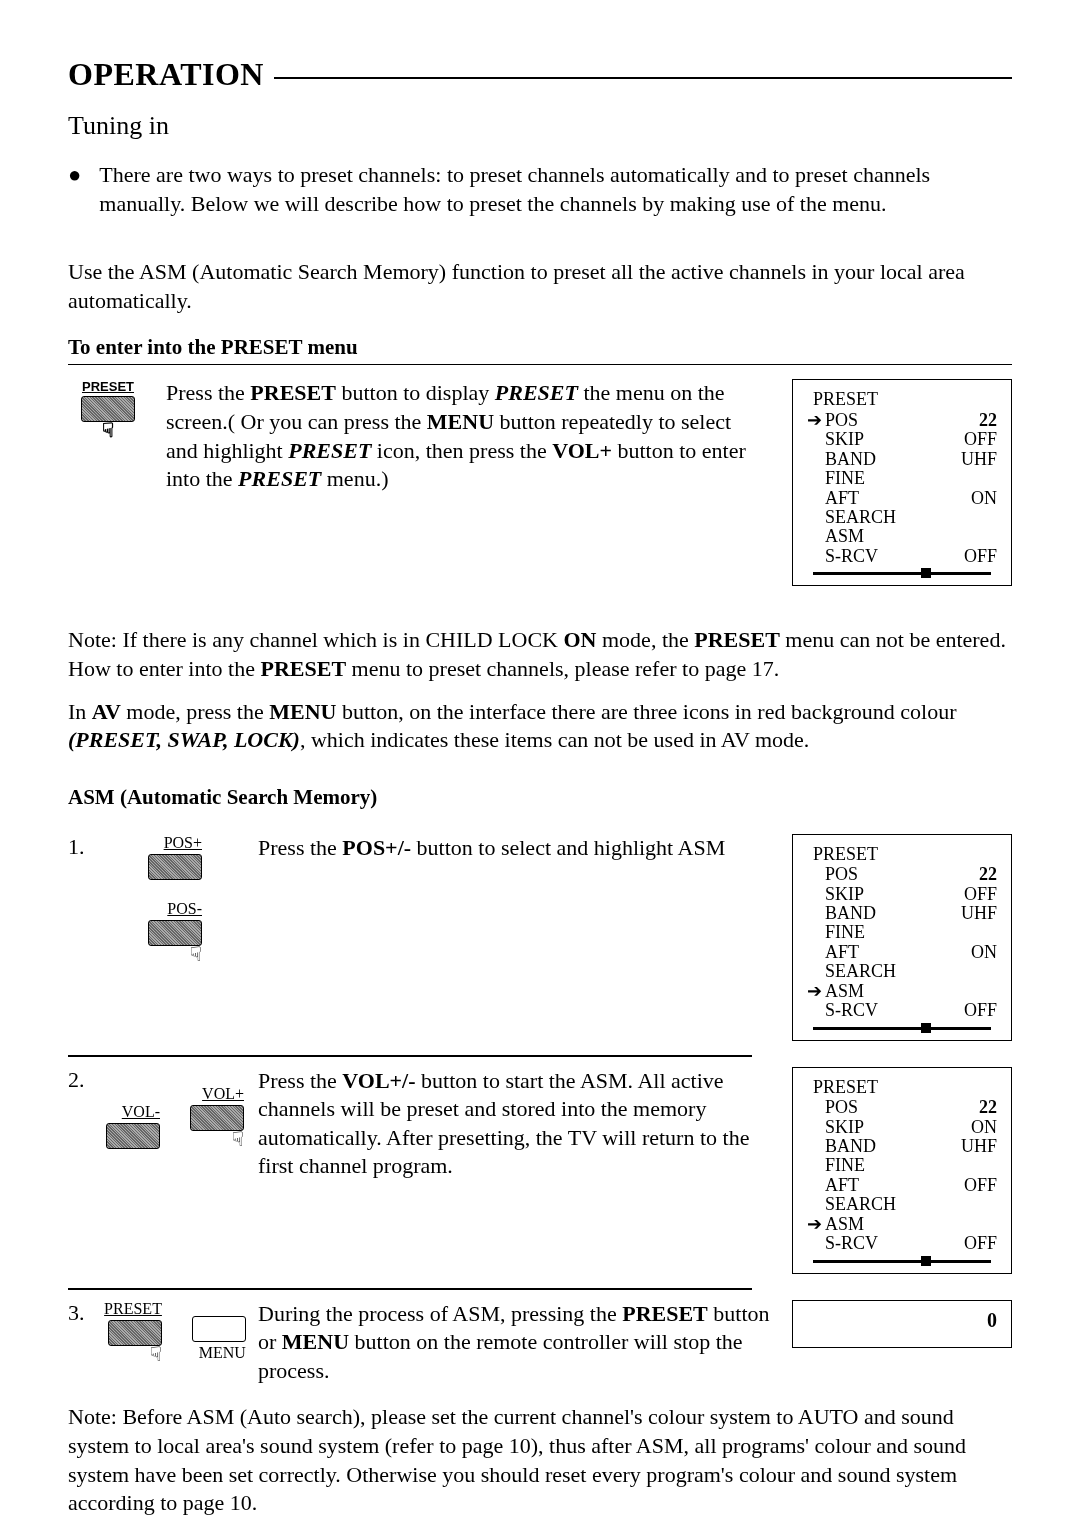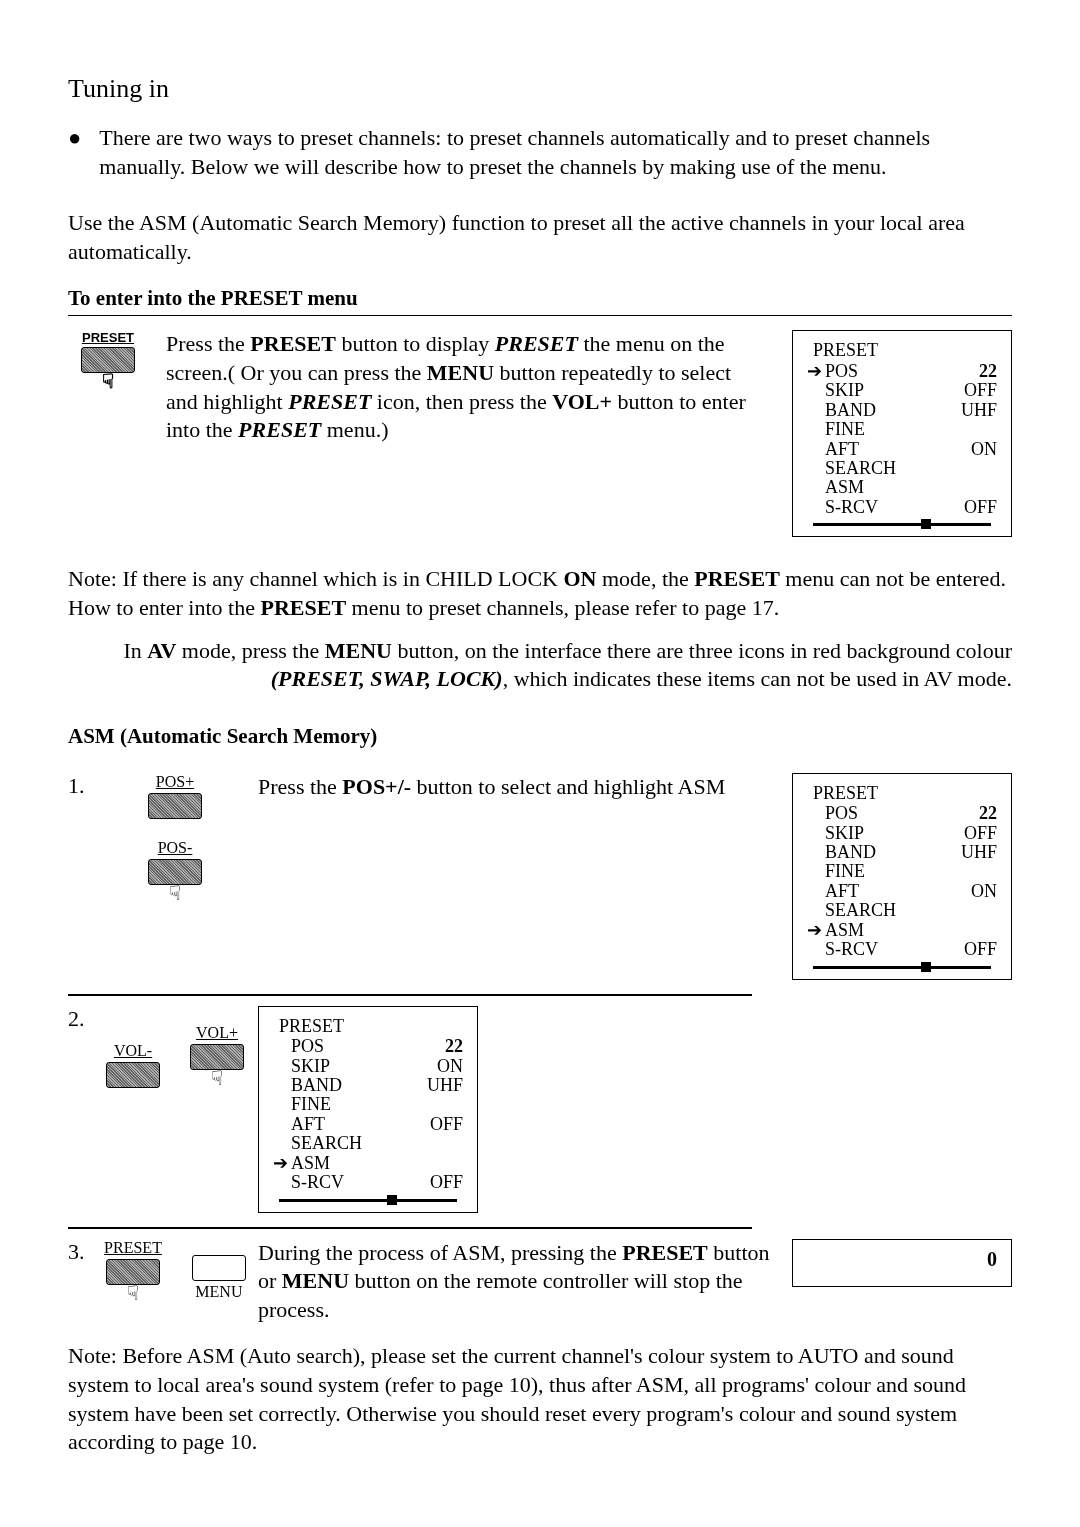--- a/index.html
+++ b/index.html
@@ -48,21 +48,21 @@
     background: #000;
     color: #fff;
     font-weight: bold;
     font-size: 23px;
     padding: 5px 8px;
     margin-top: 26px;
   }
   .body-text {
     font-size: 22px;
     line-height: 1.3;
-    margin-top: 28px;
+    margin-top: 40px;
   }
   .subhead {
     font-weight: bold;
     font-size: 21px;
     margin-top: 20px;
   }
   .thin-rule {
     border-top: 1.5px solid #000;
     margin-top: 4px;
   }
@@ -101,21 +101,21 @@
   .hand {
     font-size: 20px;
     line-height: 1;
     margin-top: -2px;
     font-family: Arial, sans-serif;
   }
   .btn-label {
     text-decoration: underline;
     margin-bottom: 2px;
   }
-  .btn-stack { display:flex; flex-direction:column; align-items:center; }
+  .btn-stack { display:flex; flex-direction:column; align-items:flex-end; }
   .btn-pair-row { display:flex; gap:30px; align-items:flex-end; }
 
   .osd {
     border: 1.5px solid #000;
     padding: 10px 14px 6px 14px;
     font-size: 18px;
     line-height: 1.08;
   }
   .osd-title { margin-bottom: 1px; margin-left:6px; }
   .osd-row { display:flex; }
@@ -172,20 +172,24 @@
     margin-right: 260px;
   }
   b { font-weight: bold; }
   i { font-style: italic; }
 </style>
 </head>
 <body>
 
 <div class="page">
 
+  <div class="title-row">
+    <span class="title">OPERATION</span>
+    <span class="title-rule"></span>
+  </div>
 
   <div class="subtitle">Tuning in</div>
 
   <div class="intro-row">
     <span class="bullet">●</span>
     <span>There are two ways to preset channels: to preset channels automatically and to preset channels manually. Below we will describe how to preset the channels by making use of the menu.</span>
   </div>
 
 
   <div class="body-text">Use the ASM (Automatic Search Memory) function to preset all the active channels in your local area automatically.</div>
@@ -247,21 +251,21 @@
           </div>
           <div class="osd-bar"></div>
         </div>
       </div>
   </div>
 
   <div class="body-text" style="">
     <span>Note: If there is any channel which is in CHILD LOCK </span><b>ON</b><span> mode, the </span><b>PRESET</b><span> menu can not be entered. How to enter into the </span><b>PRESET</b><span> menu to preset channels, please refer to page 17.</span>
   </div>
 
-  <div class="body-text" style="margin-top:14px;text-align:right;">
+  <div class="body-text" style="margin-top:14px;">
     <span>In </span><b>AV</b><span> mode, press the </span><b>MENU</b><span> button, on the interface there are three icons in red background colour </span><b><i>(PRESET, SWAP, LOCK)</i></b><span>, which indicates these items can not be used in AV mode.</span>
   </div>
 
   <div class="subhead" style="margin-top:30px;">ASM (Automatic Search Memory)</div>
 
   <div class="step-list">
 
     <div class="step-row">
       <div class="step-num">1.</div>
       <div class="step-btncol">
@@ -335,20 +339,23 @@
             <span class="btn-label">VOL-</span>
             <div class="remote-btn"></div>
           </div>
           <div class="btn-stack">
             <span class="btn-label">VOL+</span>
             <div class="remote-btn"></div>
             <span class="hand">☟</span>
           </div>
         </div>
       </div>
+      <div class="textcol">
+        <span>Press the </span><b>VOL+/-</b><span> button to start the ASM. All active channels will be preset and stored into the memory automatically. After presetting, the TV will return to the first channel program.</span>
+      </div>
       <div class="osdcol">
           <div class="osd">
             <div class="osd-title">PRESET</div>
             <div class="osd-row">
               <span class="osd-arrow"></span>
               <span class="osd-label-col">POS</span>
               <span class="osd-val" style="font-weight: bold;">22</span>
             </div>
             <div class="osd-row">
               <span class="osd-arrow"></span>

